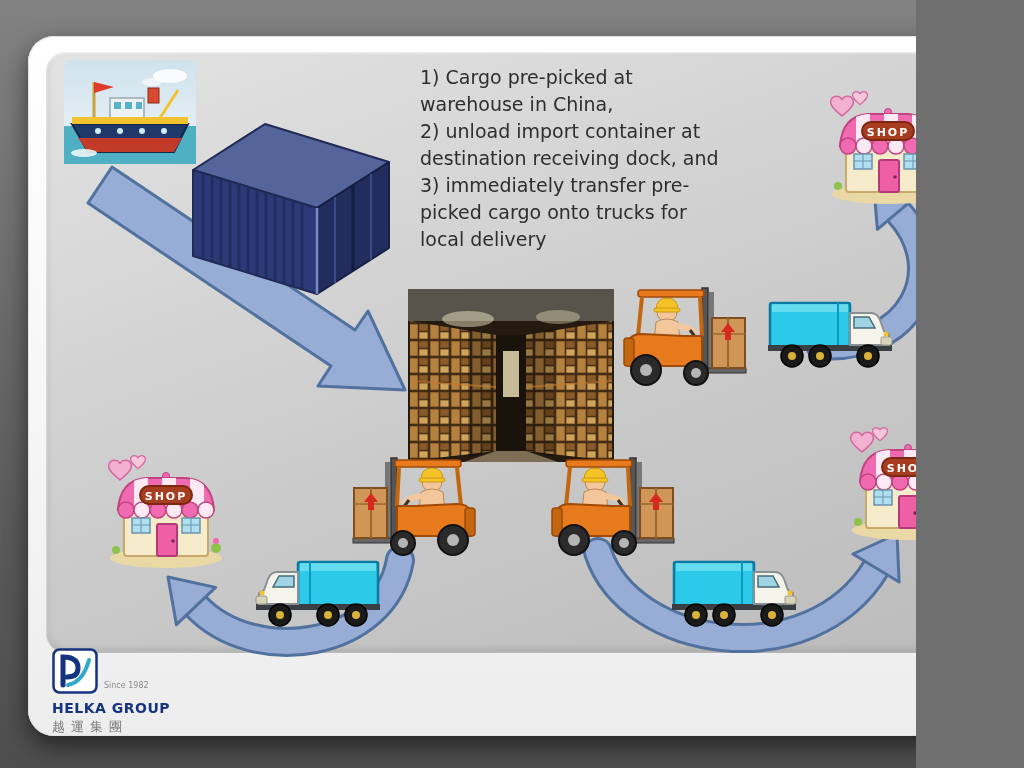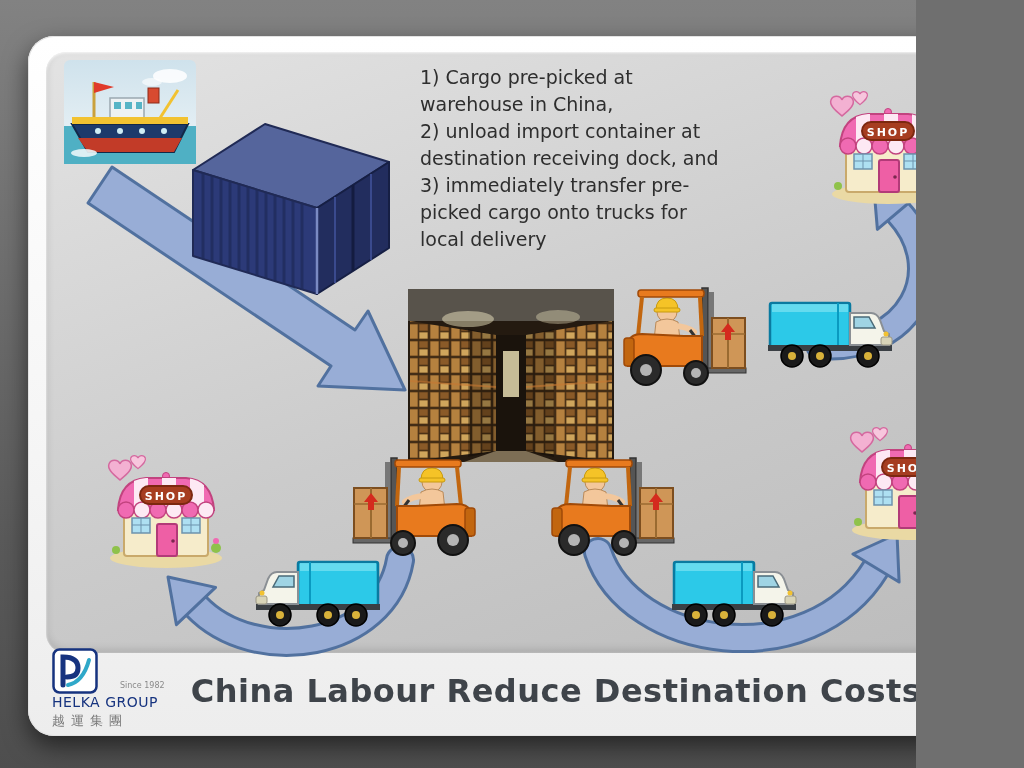--- a/index.html
+++ b/index.html
@@ -15,23 +15,23 @@
   .abs{position:absolute}
   #arrows{position:absolute;left:0;top:0;width:1024px;height:768px;z-index:2;pointer-events:none}
   .media{z-index:3}
   .actor{z-index:4}
   .flip{transform:scaleX(-1)}
   .desc{position:absolute;left:420px;top:64px;width:350px;font-size:19px;line-height:27px;
         color:#2e2e2e;white-space:pre-line;z-index:3}
   .title{position:absolute;left:150px;top:672px;width:812px;text-align:center;
          font-size:32px;font-weight:bold;color:#3f444a;letter-spacing:.5px;z-index:3}
   .logo-block{position:absolute;left:52px;top:648px;width:160px;z-index:3}
-  .logo-row{display:flex;align-items:flex-end;gap:22px}
+  .logo-row{display:flex;align-items:flex-end;gap:6px}
   .since{font-size:8px;color:#8a8a8a;padding-bottom:4px}
-  .company{font-size:14px;font-weight:normal;color:#16337f;letter-spacing:.5px;margin-top:0}
+  .company{font-size:14px;font-weight:bold;color:#16337f;letter-spacing:.5px;margin-top:6px}
   .chinese{font-size:13px;color:#7a7a7a;letter-spacing:6px;margin-top:2px}
   .ship{left:64px;top:60px;width:132px;height:104px}
   .container-img{left:185px;top:112px;width:212px;height:186px}
   .warehouse{left:408px;top:289px;width:206px;height:173px}
   .fk-top{left:612px;top:282px;width:135px;height:108px}
   .fk-bl{left:352px;top:452px;width:135px;height:108px}
   .fk-br{left:540px;top:452px;width:135px;height:108px}
   .tr-top{left:768px;top:293px;width:128px;height:80px}
   .tr-bl{left:252px;top:552px;width:128px;height:80px}
   .tr-br{left:672px;top:552px;width:128px;height:80px}
@@ -406,21 +406,20 @@
       <line x1="91" y1="66" x2="91" y2="81" stroke="#6d93ad"></line>
         <line x1="82" y1="73" x2="100" y2="73" stroke="#6d93ad"></line>
       <rect x="57" y="72" width="20" height="32" rx="2" fill="#ee5fa5" stroke="#b23a78" stroke-width="2"></rect>
       <circle cx="73" cy="89" r="1.8" fill="#7c2850"></circle>
       <circle cx="16" cy="98" r="4" fill="#8fc24a"></circle>
         <circle cx="116" cy="96" r="5" fill="#8fc24a"></circle>
         <circle cx="116" cy="89" r="3" fill="#f06ab2"></circle>
     </svg>
   </div>
 
-  <div class="title">China Labour Reduce Destination Costs</div>
 
   <div class="logo-block">
     <div class="logo-row">
       <svg style="width:46px;height:46px" viewBox="0 0 46 46">
         <rect x="1.5" y="1.5" width="43" height="43" rx="6" fill="#ffffff" stroke="#16337f" stroke-width="2.5"></rect>
         <path d="M11,37 L11,9 Q26,9 26,20 Q26,29 15,29" fill="none" stroke="#16337f" stroke-width="5" stroke-linecap="round"></path>
         <path d="M16,37 Q31,34 37,12" fill="none" stroke="#2fa8c9" stroke-width="4" stroke-linecap="round"></path>
       </svg>
       <span class="since">Since 1982</span>
     </div>

